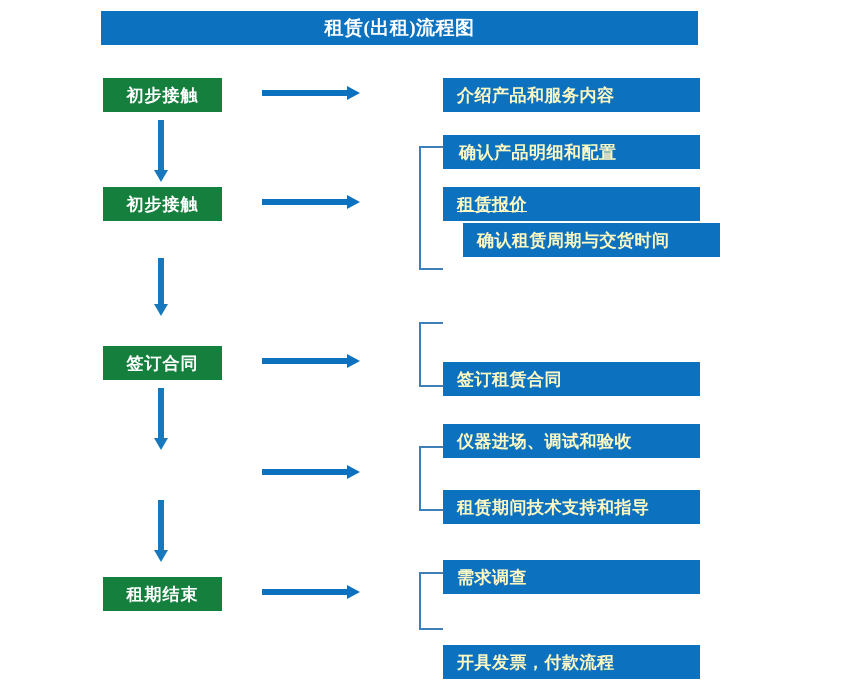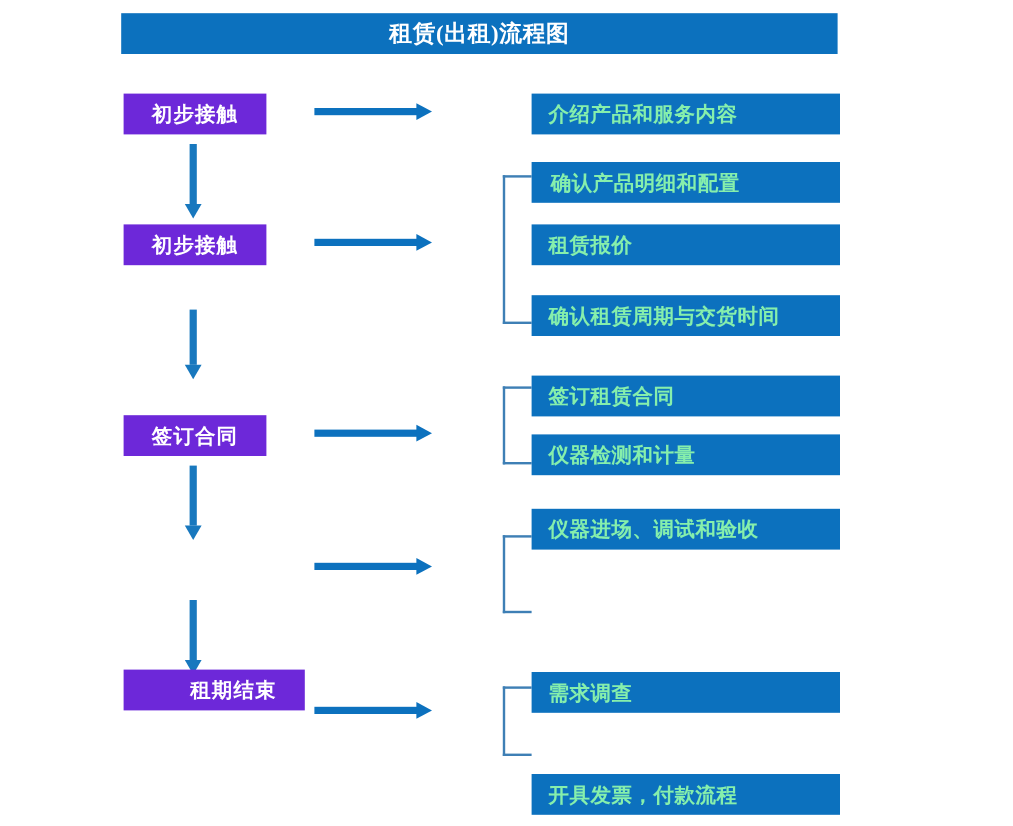--- a/index.html
+++ b/index.html
@@ -33,36 +33,36 @@
     display: flex;
     align-items: center;
     justify-content: center;
     letter-spacing: 0.5px;
   }
   .stage-box {
     position: absolute;
     left: 103px;
     width: 119px;
     height: 34px;
-    background: #6d28d9;
+    background: #15803d;
     color: #ffffff;
     font-size: 17px;
     font-weight: bold;
     display: flex;
     align-items: center;
     justify-content: center;
     letter-spacing: 1px;
   }
   .detail-box {
     position: absolute;
     left: 443px;
     width: 257px;
     height: 34px;
     background: #0C71BE;
-    color: #86efac;
+    color: #fef9c3;
     font-size: 17px;
     font-weight: bold;
     display: flex;
     align-items: center;
     padding-left: 14px;
     box-sizing: border-box;
     letter-spacing: 0.5px;
   }
   
   .h-arrow {
@@ -147,61 +147,61 @@
   <div class="stage-box" style="top:187px;">初步接触</div>
 
   <div class="h-arrow" style="top:195px;">
     <div class="shaft"></div>
     <div class="head"></div>
   </div>
 
   <div class="bracket" style="top:146px; height:124px;"></div>
 
   <div class="detail-box" style="top:135px;padding-left:16px;">确认产品明细和配置</div>
-  <div class="detail-box" style="top:187px;">租赁报价</div>
-  <div class="detail-box" style="top:246px;">确认租赁周期与交货时间</div>
+  <div class="detail-box" style="top:187px;text-decoration:underline;">租赁报价</div>
+  <div class="detail-box" style="top:223px;margin-left:20px;">确认租赁周期与交货时间</div>
 
   <div class="v-arrow" style="top:258px; height:58px;">
     <div class="shaft" style="height:46px;"></div>
     <div class="head"></div>
   </div>
 
   <div class="stage-box" style="top:346px;">签订合同</div>
 
   <div class="h-arrow" style="top:354px;">
     <div class="shaft"></div>
     <div class="head"></div>
   </div>
 
   <div class="bracket" style="top:322px; height:65px;"></div>
 
-  <div class="detail-box" style="top:313px;">签订租赁合同</div>
-  <div class="detail-box" style="top:362px;">仪器检测和计量</div>
+  <div class="detail-box" style="top:362px;">签订租赁合同</div>
 
   <div class="v-arrow" style="top:388px; height:62px;">
     <div class="shaft" style="height:50px;"></div>
     <div class="head"></div>
   </div>
 
 
   <div class="h-arrow" style="top:465px;">
     <div class="shaft"></div>
     <div class="head"></div>
   </div>
 
   <div class="bracket" style="top:446px; height:65px;"></div>
 
   <div class="detail-box" style="top:424px;font-family:Liberation Serif, serif;">仪器进场、调试和验收</div>
+  <div class="detail-box" style="top:490px;">租赁期间技术支持和指导</div>
 
   <div class="v-arrow" style="top:500px; height:62px;">
     <div class="shaft" style="height:50px;"></div>
     <div class="head"></div>
   </div>
 
-  <div class="stage-box" style="top:558px;padding-left:32px;">租期结束</div>
+  <div class="stage-box" style="top:577px;">租期结束</div>
 
   <div class="h-arrow" style="top:585px;">
     <div class="shaft"></div>
     <div class="head"></div>
   </div>
 
   <div class="bracket" style="top:572px; height:58px;"></div>
 
   <div class="detail-box" style="top:560px;">需求调查</div>
   <div class="detail-box" style="top:609px;margin-top:36px;">开具发票，付款流程</div>

